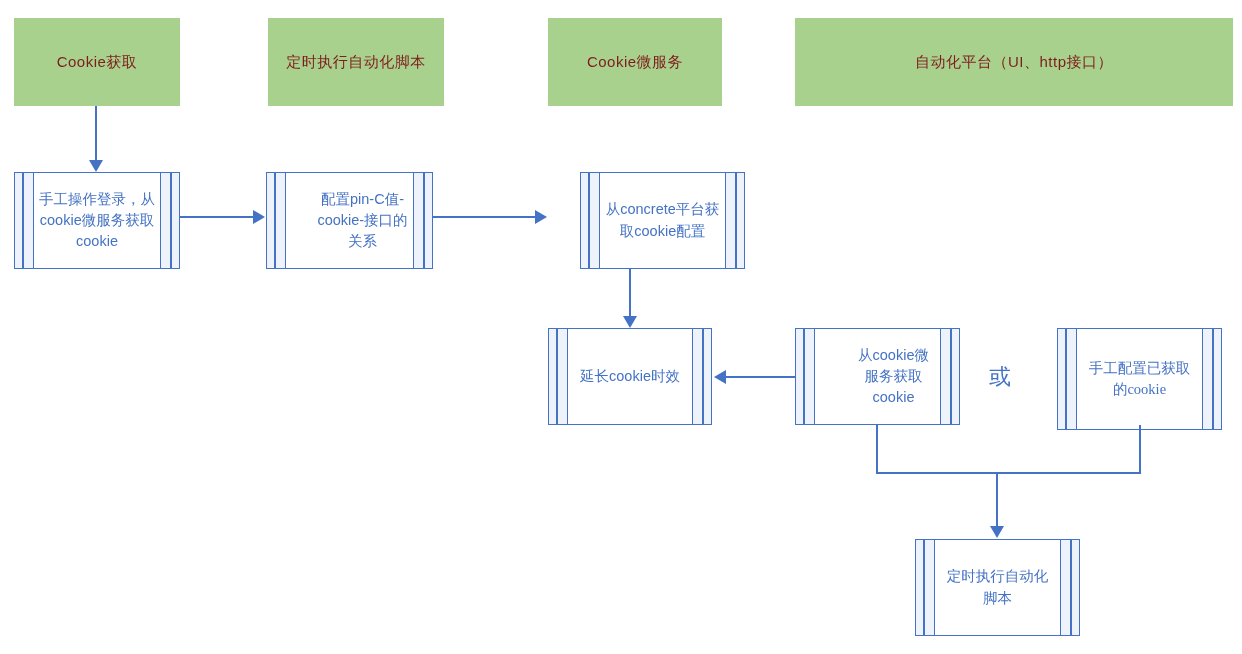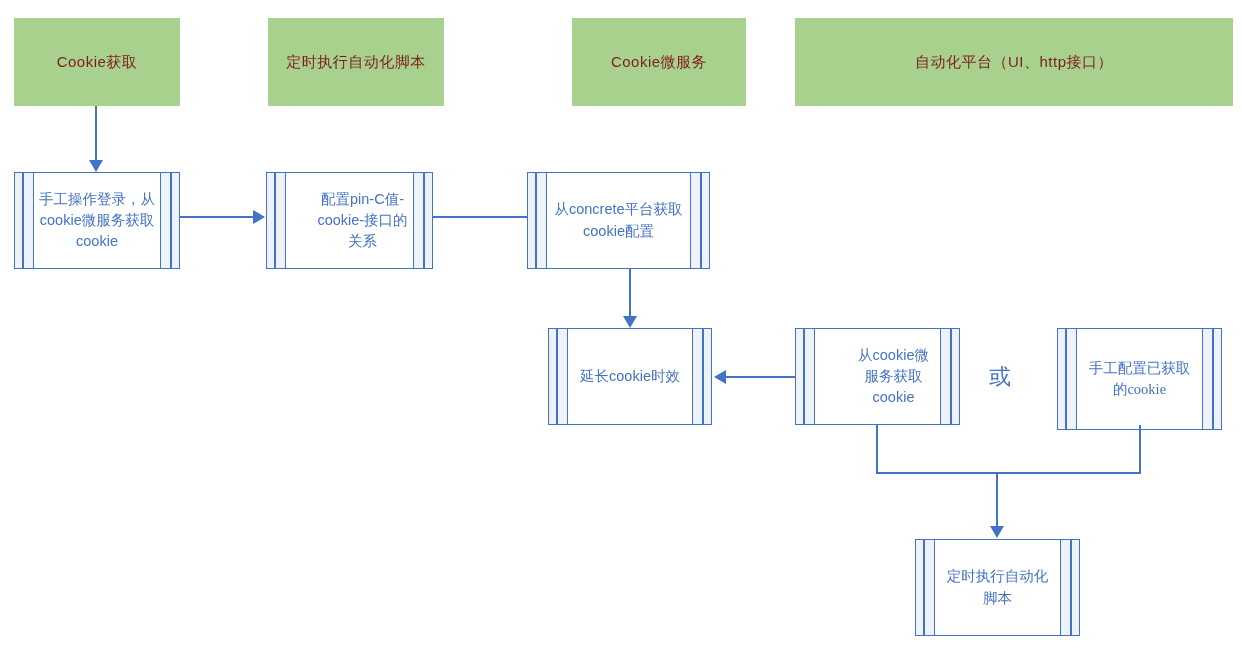--- a/index.html
+++ b/index.html
@@ -120,21 +120,21 @@
 <div id="canvas">
 
   <div class="lane-header" style="left:14px; top:18px; width:166px; height:88px;">
     <span>Cookie获取</span>
   </div>
 
   <div class="lane-header" style="left:268px; top:18px; width:176px; height:88px;">
     <span>定时执行自动化脚本</span>
   </div>
 
-  <div class="lane-header" style="left:548px; top:18px; width:174px; height:88px;margin-left:24px;">
+  <div class="lane-header" style="left:548px; top:18px; width:174px; height:88px;">
     <span>Cookie微服务</span>
   </div>
 
   <div class="lane-header" style="left:795px; top:18px; width:438px; height:88px;">
     <span>自动化平台（UI、http接口）</span>
   </div>
 
   <div class="conn v" style="left:95px; top:106px; height:56px;"></div>
   <div class="arrowhead down" style="left:89px; top:160px;"></div>
 
@@ -153,21 +153,21 @@
     <span class="band left"></span>
     <span class="rule left"></span>
     <span class="band right"></span>
     <span class="rule right"></span>
     <span class="node-label">配置pin-C值-cookie-接口的关系</span>
   </div>
 
   <div class="conn h" style="left:433px; top:216px; width:103px;"></div>
   <div class="arrowhead right" style="left:535px; top:210px;"></div>
 
-  <div class="node" style="left:527px; top:172px; width:183px; height:97px;">
+  <div class="node" style="left:580px; top:172px; width:165px; height:97px;">
     <span class="band left"></span>
     <span class="rule left"></span>
     <span class="band right"></span>
     <span class="rule right"></span>
     <span class="node-label">从concrete平台获取cookie配置</span>
   </div>
 
   <div class="conn v" style="left:629px; top:269px; height:49px;"></div>
   <div class="arrowhead down" style="left:623px; top:316px;"></div>
 

